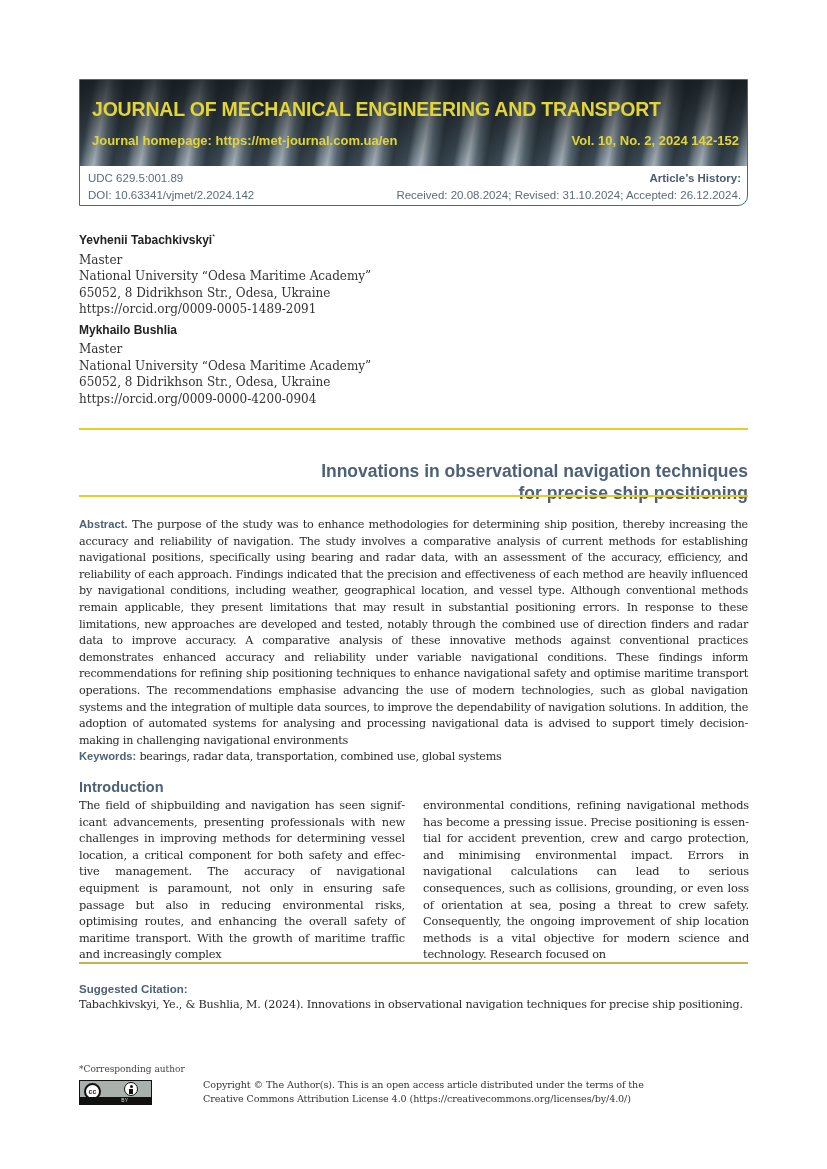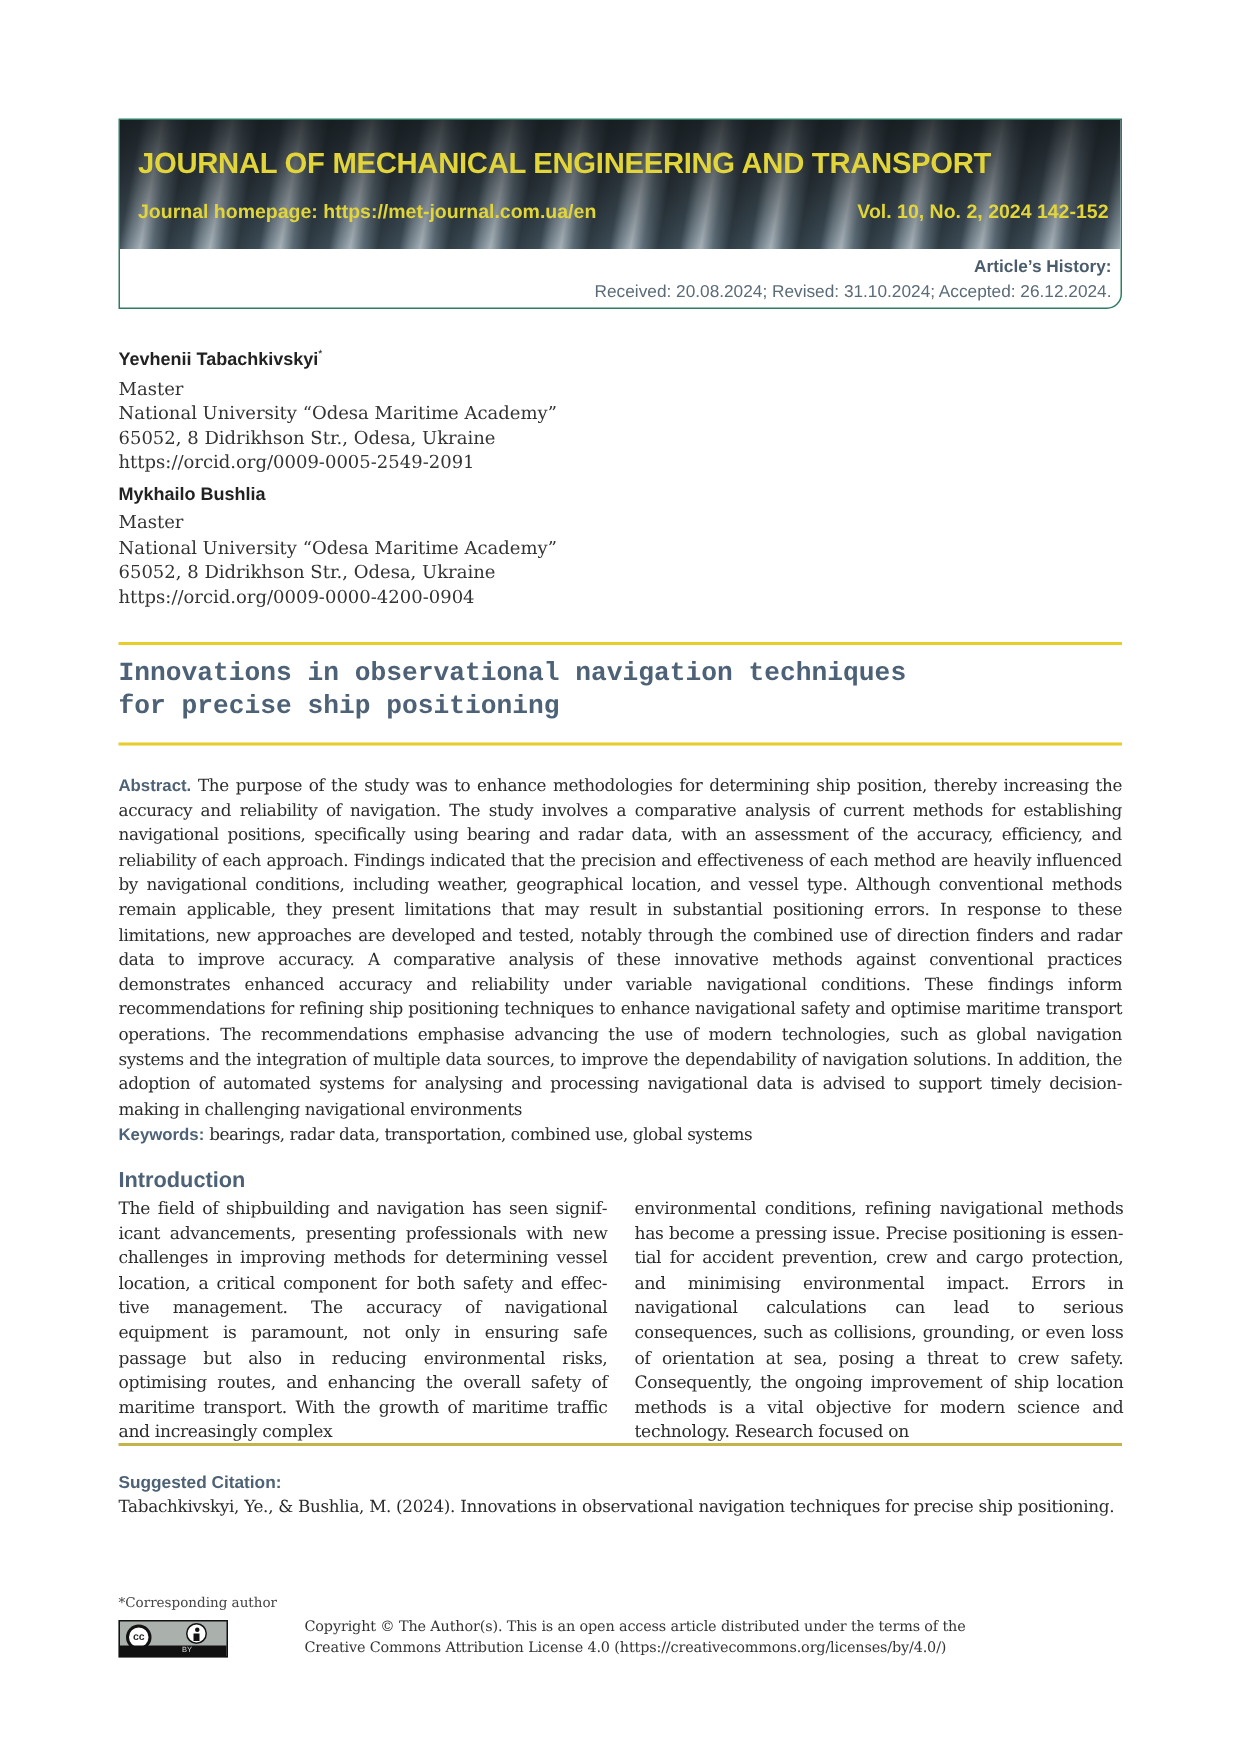--- a/index.html
+++ b/index.html
@@ -41,22 +41,22 @@
   .author-name { font-family: "Liberation Sans", sans-serif; font-weight: bold; font-size: 12px; color: #222; margin-bottom: 3px; }
   .author-name sup { font-size: 7px; font-weight: normal; }
   .author-block + .author-block { margin-top: 4px; }
 
   .rule { position: absolute; left: 79px; width: 669px; height: 1.5px; background: #e7cc2a; }
   .rule.r1 { top: 428px; }
   .rule.r2 { top: 495px; }
   .rule.r3 { top: 962px; background: #c4b24a; }
 
   .title {
-    position: absolute; left: 79px; top: 438px; width: 669px; text-align: left;
-    font-family: Liberation Mono, monospace; font-weight: bold; font-size: 17.5px; line-height: 22px; color: #4d6276;
+    position: absolute; left: 79px; top: 460px; width: 669px; text-align: right;
+    font-family: Liberation Sans, sans-serif; font-weight: bold; font-size: 17.5px; line-height: 22px; color: #4d6276;
   }
 
   .abstract {
     position: absolute; left: 79px; top: 516px; width: 669px;
     font-size: 11.2px; line-height: 16.6px; text-align: justify; color: #2b2b2b; letter-spacing: -0.25px;
   }
   .label { font-family: "Liberation Sans", sans-serif; font-weight: bold; color: #4d6276; letter-spacing: 0; }
 
   .keywords { position: absolute; left: 79px; top: 750px; font-size: 11.2px; letter-spacing: -0.3px; }
 
@@ -86,33 +86,37 @@
 </style>
 </head>
 <body>
 
 <div class="header-box">
   <div class="banner">
     <div class="banner-title">JOURNAL OF MECHANICAL ENGINEERING AND TRANSPORT</div>
     <div class="banner-home">Journal homepage: https://met-journal.com.ua/en</div>
     <div class="banner-vol">Vol. 10, No. 2, 2024 142-152</div>
   </div>
+  <div class="meta-left">
+    <div>UDC 629.5:001.89</div>
+    <div>DOI: 10.63341/vjmet/2.2024.142</div>
+  </div>
   <div class="meta-right">
     <div class="hist">Article’s History:</div>
     <div>Received: 20.08.2024; Revised: 31.10.2024; Accepted: 26.12.2024.</div>
   </div>
 </div>
 
 <div class="authors">
   <div class="author-block">
     <div class="author-name"><span>Yevhenii Tabachkivskyi</span><sup>*</sup></div>
     <div>Master</div>
     <div>National University “Odesa Maritime Academy”</div>
     <div>65052, 8 Didrikhson Str., Odesa, Ukraine</div>
-    <div>https://orcid.org/0009-0005-2549-2091</div>
+    <div>https://orcid.org/0009-0005-1489-2091</div>
   </div>
   <div class="author-block">
     <div class="author-name"><span>Mykhailo Bushlia</span></div>
     <div>Master</div>
     <div>National University “Odesa Maritime Academy”</div>
     <div>65052, 8 Didrikhson Str., Odesa, Ukraine</div>
     <div>https://orcid.org/0009-0000-4200-0904</div>
   </div>
 </div>
 

